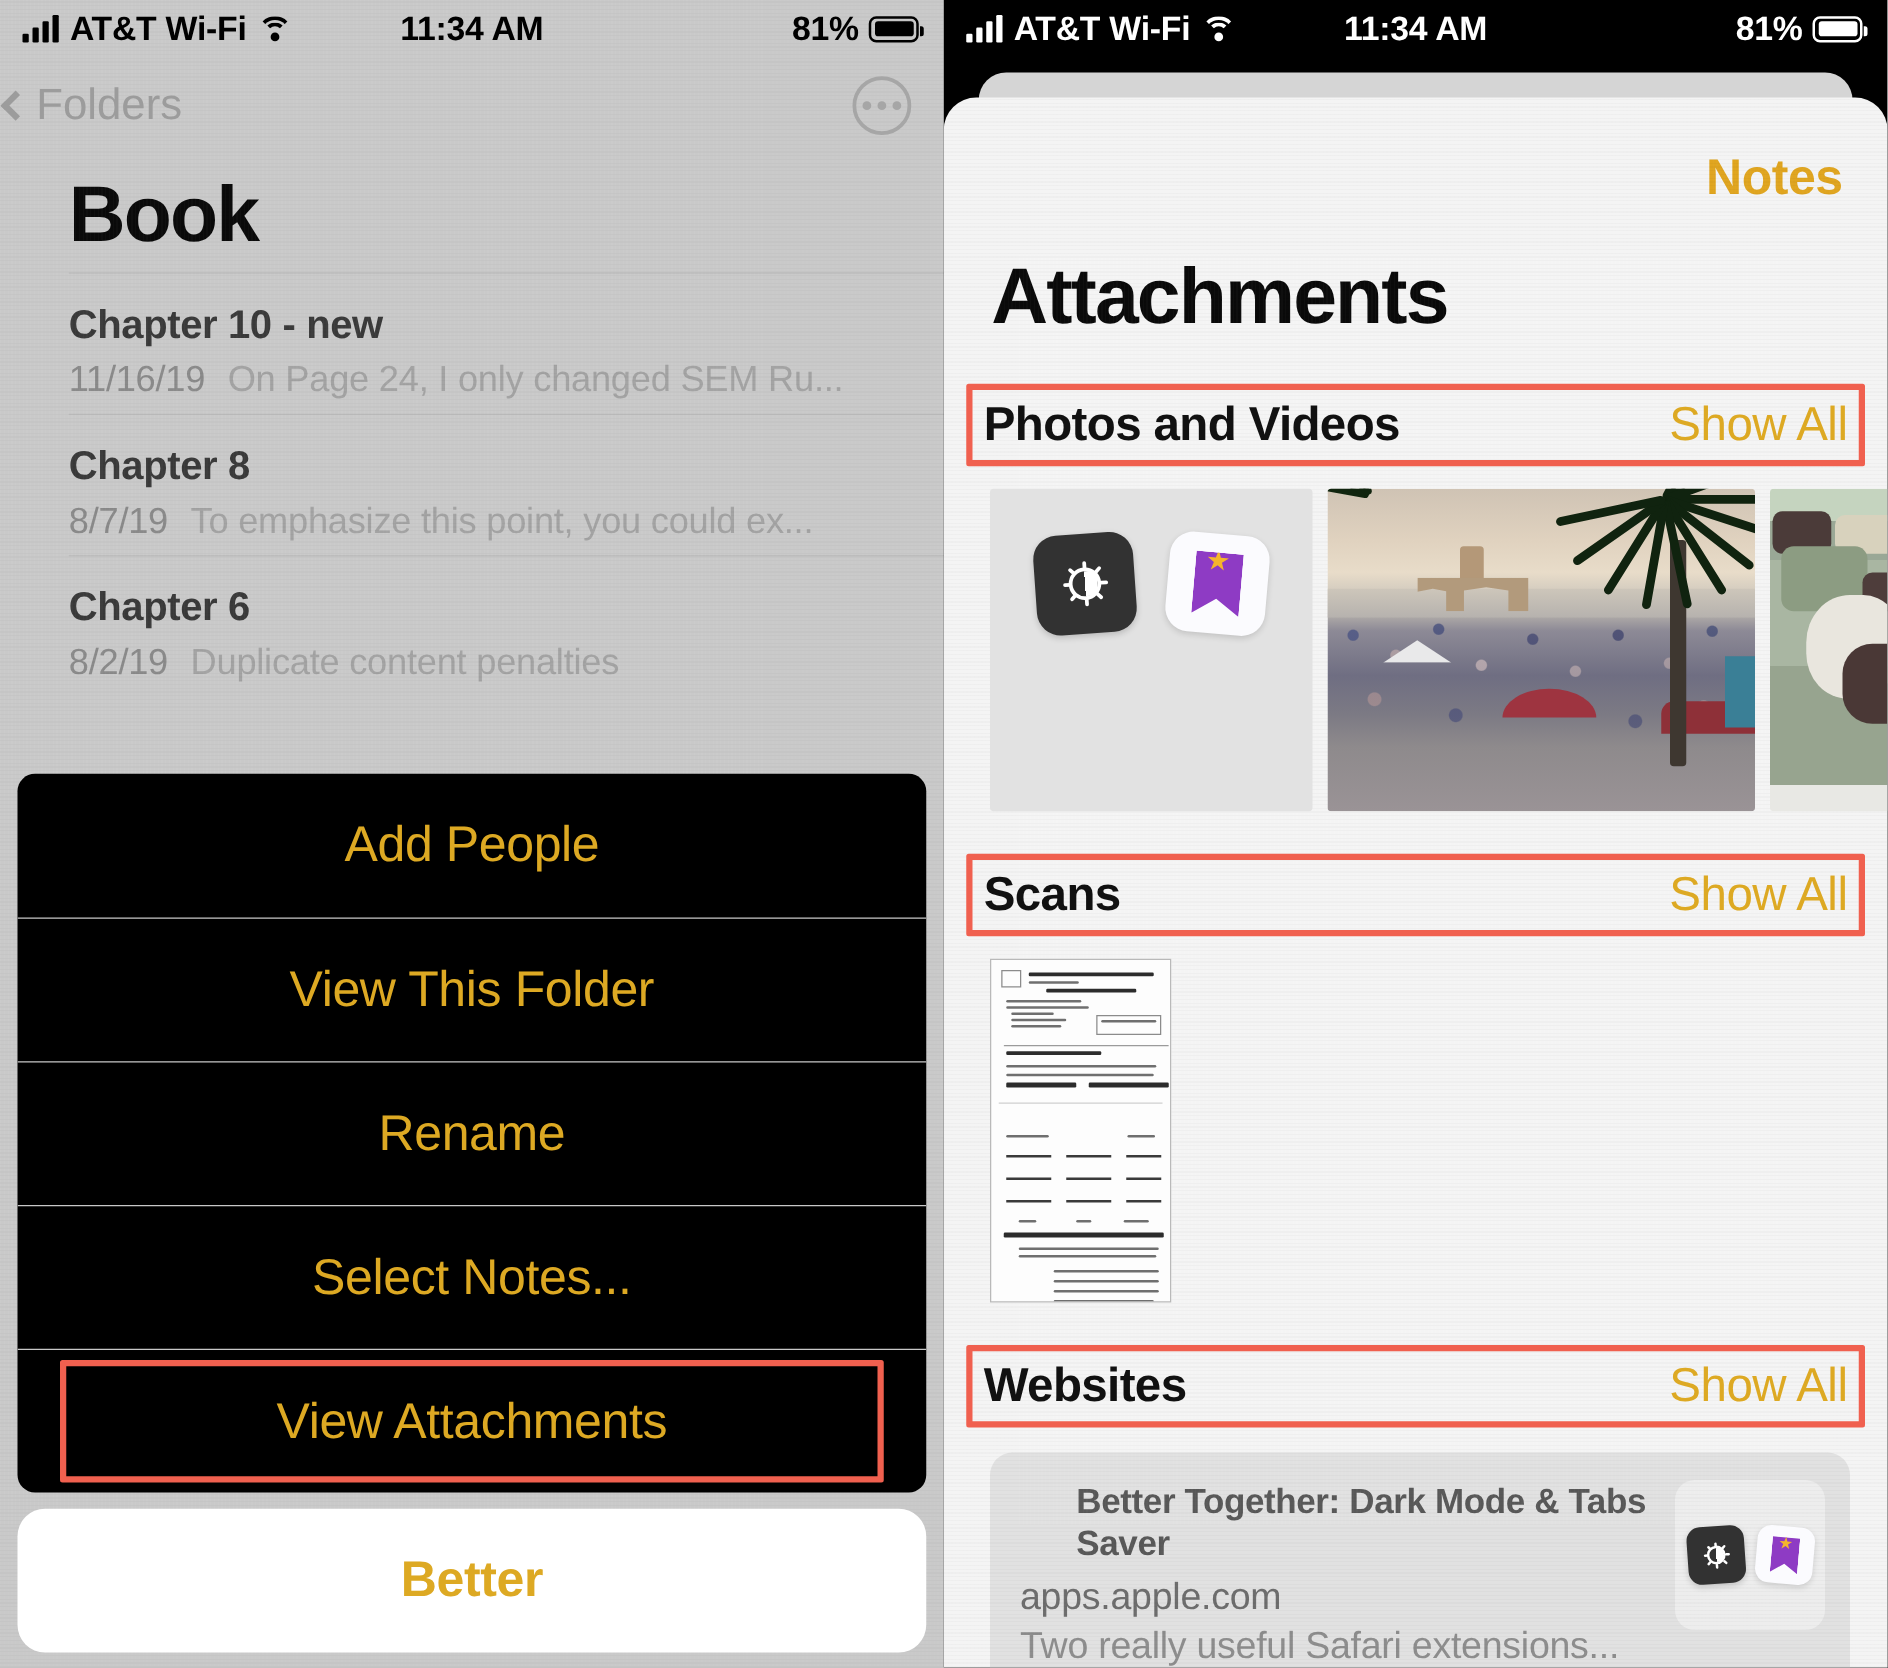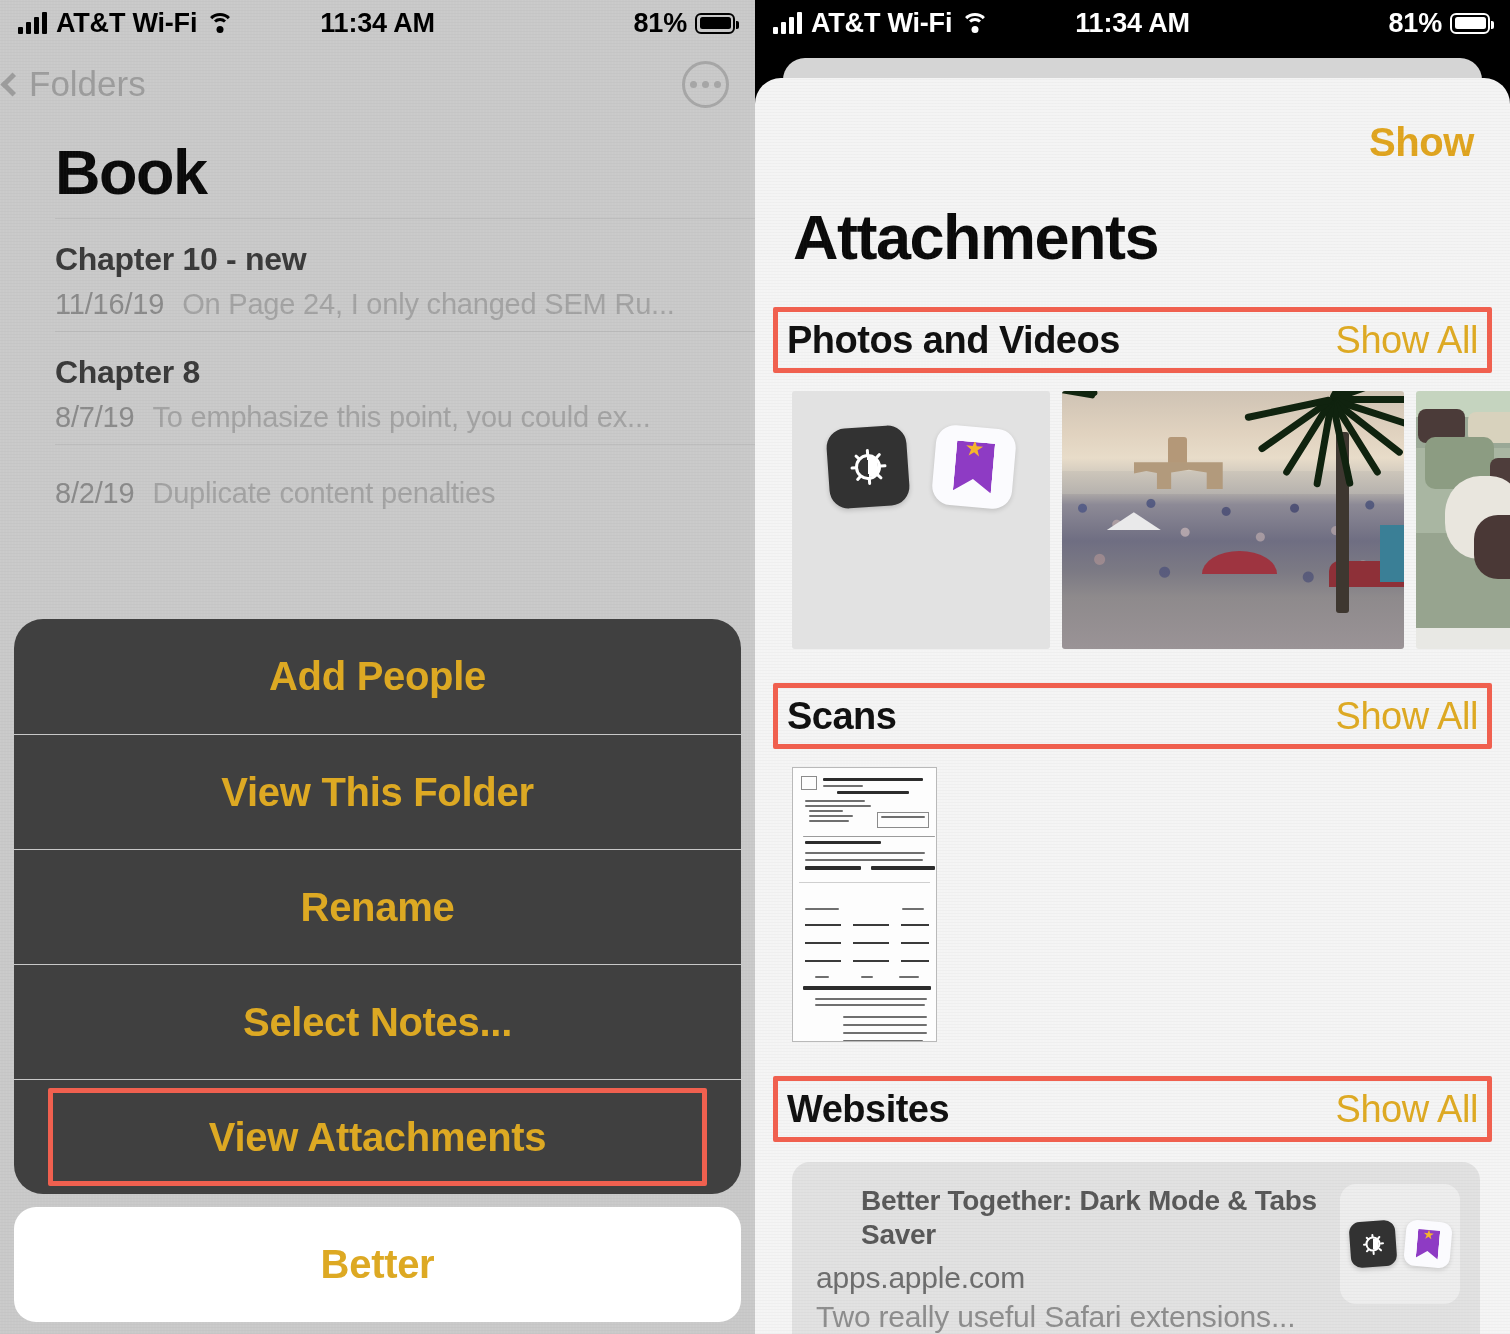--- a/index.html
+++ b/index.html
@@ -73,21 +73,21 @@
   .notes-list { padding-left: 55px; }
   .note-row { border-top: 1.5px solid #bcbcbc; padding: 22px 0 10px 0; }
   .note-row:first-child { border-top: 1.5px solid #bcbcbc; }
   .note-title { font-size: 32px; font-weight: 700; color: #3a3a3a; letter-spacing: -.3px; }
   .note-sub { margin-top: 10px; font-size: 29px; color: #8e8e8e; display: flex; gap: 18px; letter-spacing: -.2px; }
   .note-date { color: #8a8a8a; }
   .note-snip { color: #a3a3a3; white-space: nowrap; overflow: hidden; }
 
   
   .action-wrap { position: absolute; left: 14px; right: 14px; bottom: 12px; }
-  .action-sheet { background: #404040; border-radius: 29px; overflow: hidden; font-weight: bold; }
+  .action-sheet { background: #000000; border-radius: 14px; overflow: hidden; }
   .action-item { height: 115px; display: flex; align-items: center; justify-content: center;
                  font-size: 40px; color: #dda923; letter-spacing: -.3px; position: relative; }
   .action-item + .action-item { border-top: 1.5px solid #c8c8c8; }
   .cancel-btn { margin-top: 13px; background: #fff; border-radius: 22px; height: 115px;
                 display: flex; align-items: center; justify-content: center;
                 font-size: 40px; color: #dda923; font-weight: 700; letter-spacing: -.3px; }
 
   .hl-box { position: absolute; border: 5px solid #f0604f; border-radius: 2px; pointer-events: none; }
   .hl-view-attach { left: 34px; right: 34px; top: 8px; bottom: 8px; }
 
@@ -287,20 +287,21 @@
         </div>
       </div>
       <div class="note-row">
         <div class="note-title">Chapter 8</div>
         <div class="note-sub">
           <span class="note-date">8/7/19</span>
           <span class="note-snip">To emphasize this point, you could ex...</span>
         </div>
       </div>
       <div class="note-row">
+        <div class="note-title">Chapter 6</div>
         <div class="note-sub">
           <span class="note-date">8/2/19</span>
           <span class="note-snip">Duplicate content penalties</span>
         </div>
       </div>
     </div>
 
     <div class="action-wrap">
       <div class="action-sheet">
         <div class="action-item">Add People</div>
@@ -341,21 +342,21 @@
           </span>
       </div>
     </div>
 
     <div class="sheet-back"></div>
 
     <div class="sheet">
       <div class="noise"></div>
 
       <div class="sheet-top">
-        <span class="done-btn">Show</span>
+        <span class="done-btn">Notes</span>
       </div>
 
       <div class="sheet-title">Attachments</div>
 
       <div class="section-head">
         <span class="sec-label">Photos and Videos</span>
         <span class="sec-action">Show All</span>
         <span class="hl-box"></span>
       </div>
 

